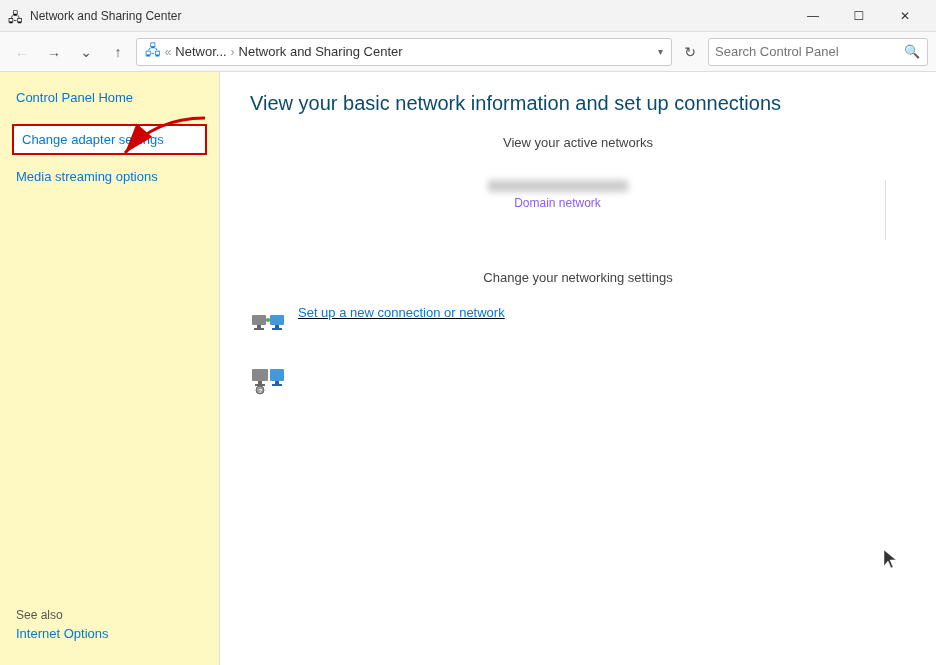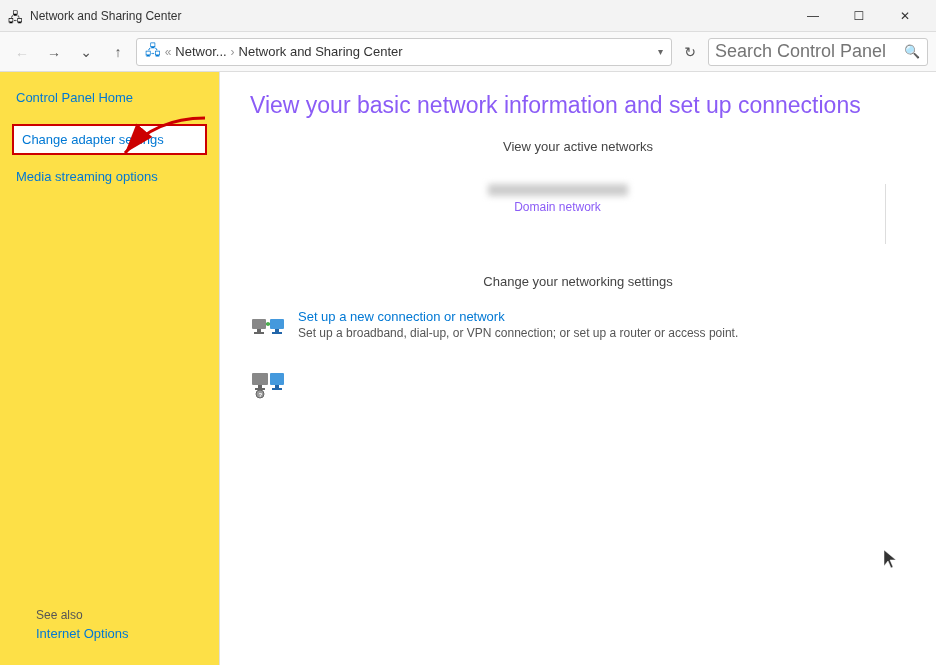--- a/index.html
+++ b/index.html
@@ -46,53 +46,53 @@
       width: 28px; height: 28px; border: none; background: transparent;
       cursor: pointer; border-radius: 3px; display: flex; align-items: center; justify-content: center;
       color: #555; font-size: 14px;
     }
     .search-bar {
       display: flex; align-items: center; background: #fff;
       border: 1px solid #ccc; border-radius: 3px; height: 28px; padding: 0 6px;
       gap: 4px; width: 220px;
     }
     .search-input {
-      border: none; outline: none; font-size: 18px; color: #555; width: 100%; background: transparent;
+      border: none; outline: none; font-size: 13px; color: #555; width: 100%; background: transparent;
     }
     .search-icon { color: #666; font-size: 13px; }
 
     
     .main-layout {
       display: flex; height: calc(665px - 32px - 40px);
     }
 
     
     .sidebar {
-      width: 220px; background: #fde047; border-right: 1px solid #e0e0e0;
+      width: 220px; background: #fef9c3; border-right: 1px solid #e0e0e0;
       padding: 12px 0; flex-shrink: 0; display: flex; flex-direction: column;
     }
     .sidebar-link {
       display: block; padding: 4px 16px; color: #0078d4; text-decoration: none; font-size: 13px; cursor: pointer;
       line-height: 1.5;
     }
     .sidebar-link.highlighted {
       display: block; margin: 4px 12px; padding: 4px 8px;
       border: 2px solid #cc0000; color: #0078d4; text-decoration: none;
       cursor: pointer; background: #fff;
     }
-    .sidebar-bottom { margin-top: auto; padding: 12px 16px; margin-left: 20px; }
+    .sidebar-bottom { margin-top: auto; padding: 12px 16px; }
     .see-also-label { font-size: 12px; color: #555; margin-bottom: 4px; }
     .sidebar-bottom-link { display: block; color: #0078d4; font-size: 13px; text-decoration: none; cursor: pointer; margin-top: 4px; }
 
     
     .content {
       flex: 1; padding: 20px 30px; overflow-y: auto;
     }
     .content-title {
-      font-size: 23px; font-weight: 300; color: #8b5cf6; margin-bottom: 20px;
+      font-size: 20px; font-weight: 300; color: #0c4a6e; margin-bottom: 20px;
     }
     .section-header {
       display: flex; align-items: center; gap: 8px; margin-bottom: 12px; flex-direction: column;
     }
     .section-header-text { font-size: 13px; color: #444; white-space: nowrap; }
     .section-line { flex: 1; height: 1px; background: #ddd; }
 
     
     .network-info {
       display: flex; align-items: flex-start; padding: 10px 0 20px 0; gap: 0;
@@ -117,21 +117,21 @@
       width: 120px; height: 10px; background: #bbb; border-radius: 2px;
       filter: blur(3px); margin-top: 2px;
     }
 
     
     .networking-section { margin-top: 10px; }
     .option-item { display: flex; align-items: flex-start; gap: 12px; margin-bottom: 20px; }
     .option-icon {
       width: 36px; height: 36px; flex-shrink: 0; display: flex; align-items: center; justify-content: center;
     }
-    .option-text { display: flex; flex-direction: column; gap: 2px; }
+    .option-text { display: flex; flex-direction: column; gap: 13px; text-decoration: underline; }
     .option-link { color: #0078d4; font-size: 13px; text-decoration: none; cursor: pointer; }
     .option-desc { font-size: 12px; color: #555; }
   </style>
 </head>
 <body>
 
 <div class="titlebar">
   <div class="titlebar-left">
     <span class="titlebar-icon">🖧</span>
     <span class="titlebar-title">Network and Sharing Center</span>
@@ -214,21 +214,20 @@
           <rect x="4" y="23" width="10" height="2" fill="#666"></rect>
           <rect x="20" y="10" width="14" height="10" fill="#4499dd" rx="1"></rect>
           <rect x="25" y="20" width="4" height="3" fill="#2266aa"></rect>
           <rect x="22" y="23" width="10" height="2" fill="#2266aa"></rect>
           <path d="M16 15 L20 15" stroke="#4caf50" stroke-width="2"></path>
           <circle cx="18" cy="15" r="2" fill="#4caf50"></circle>
         </svg>
       </div>
       <div class="option-text">
         <a class="option-link">Set up a new connection or network</a>
-        <span class="option-desc">Set up a broadband, dial-up, or VPN connection; or set up a router or access point.</span>
       </div>
     </div>
 
     <div class="option-item">
       <div class="option-icon">
         <svg width="36" height="36" viewBox="0 0 36 36">
           <rect x="2" y="8" width="16" height="12" fill="#888" rx="1"></rect>
           <rect x="8" y="20" width="4" height="3" fill="#666"></rect>
           <rect x="5" y="23" width="10" height="2" fill="#666"></rect>
           <rect x="20" y="8" width="14" height="12" fill="#4499dd" rx="1"></rect>

